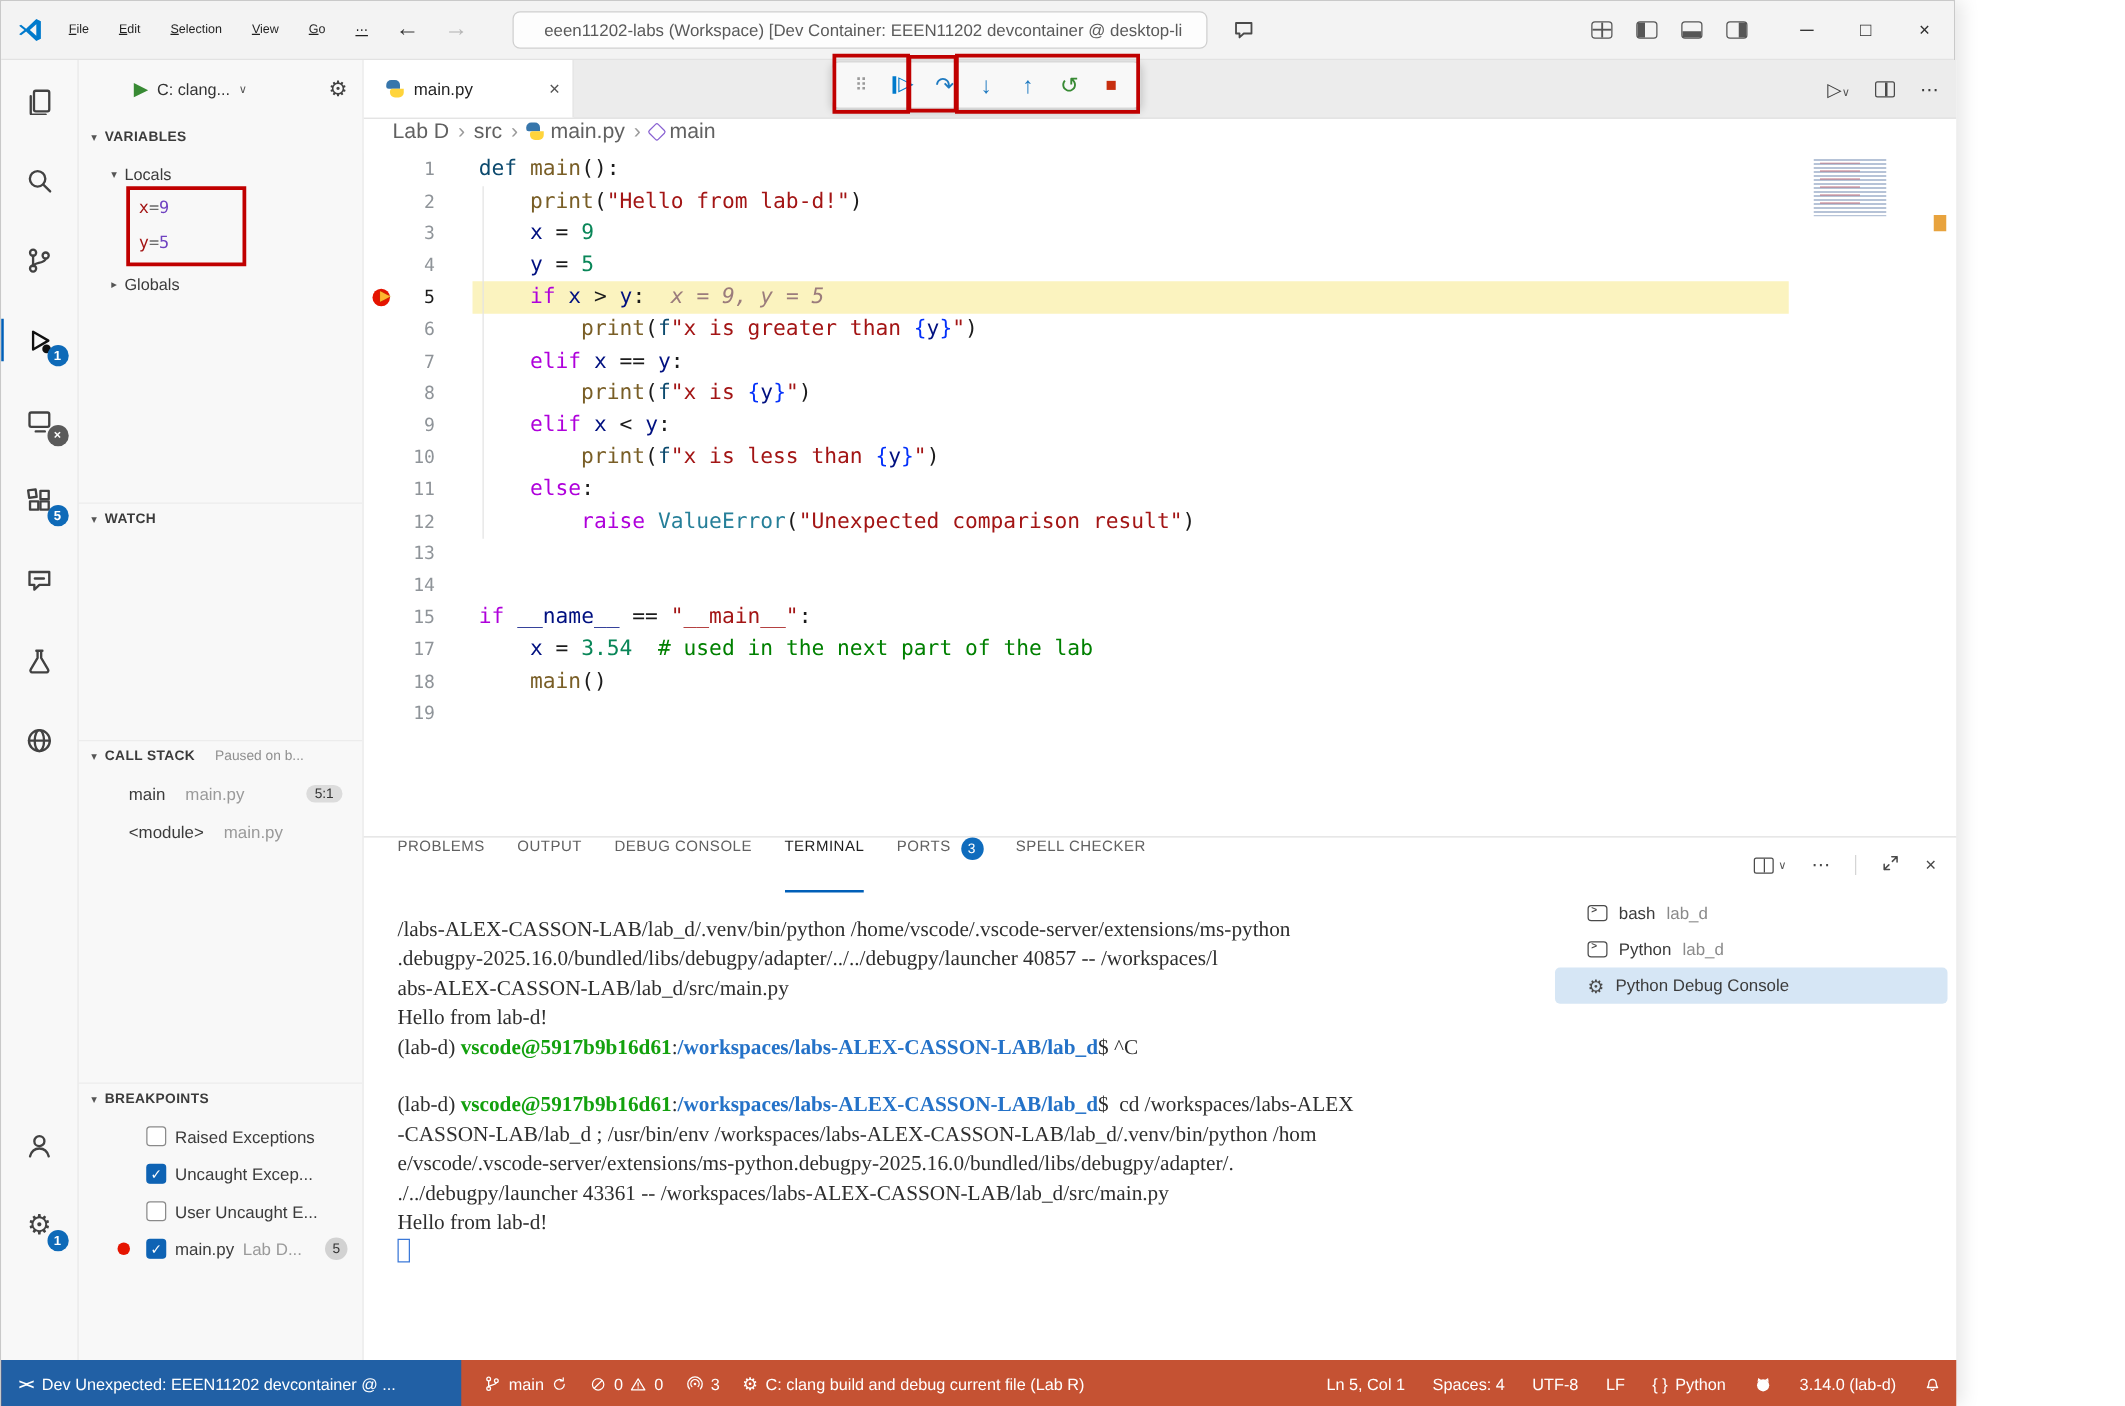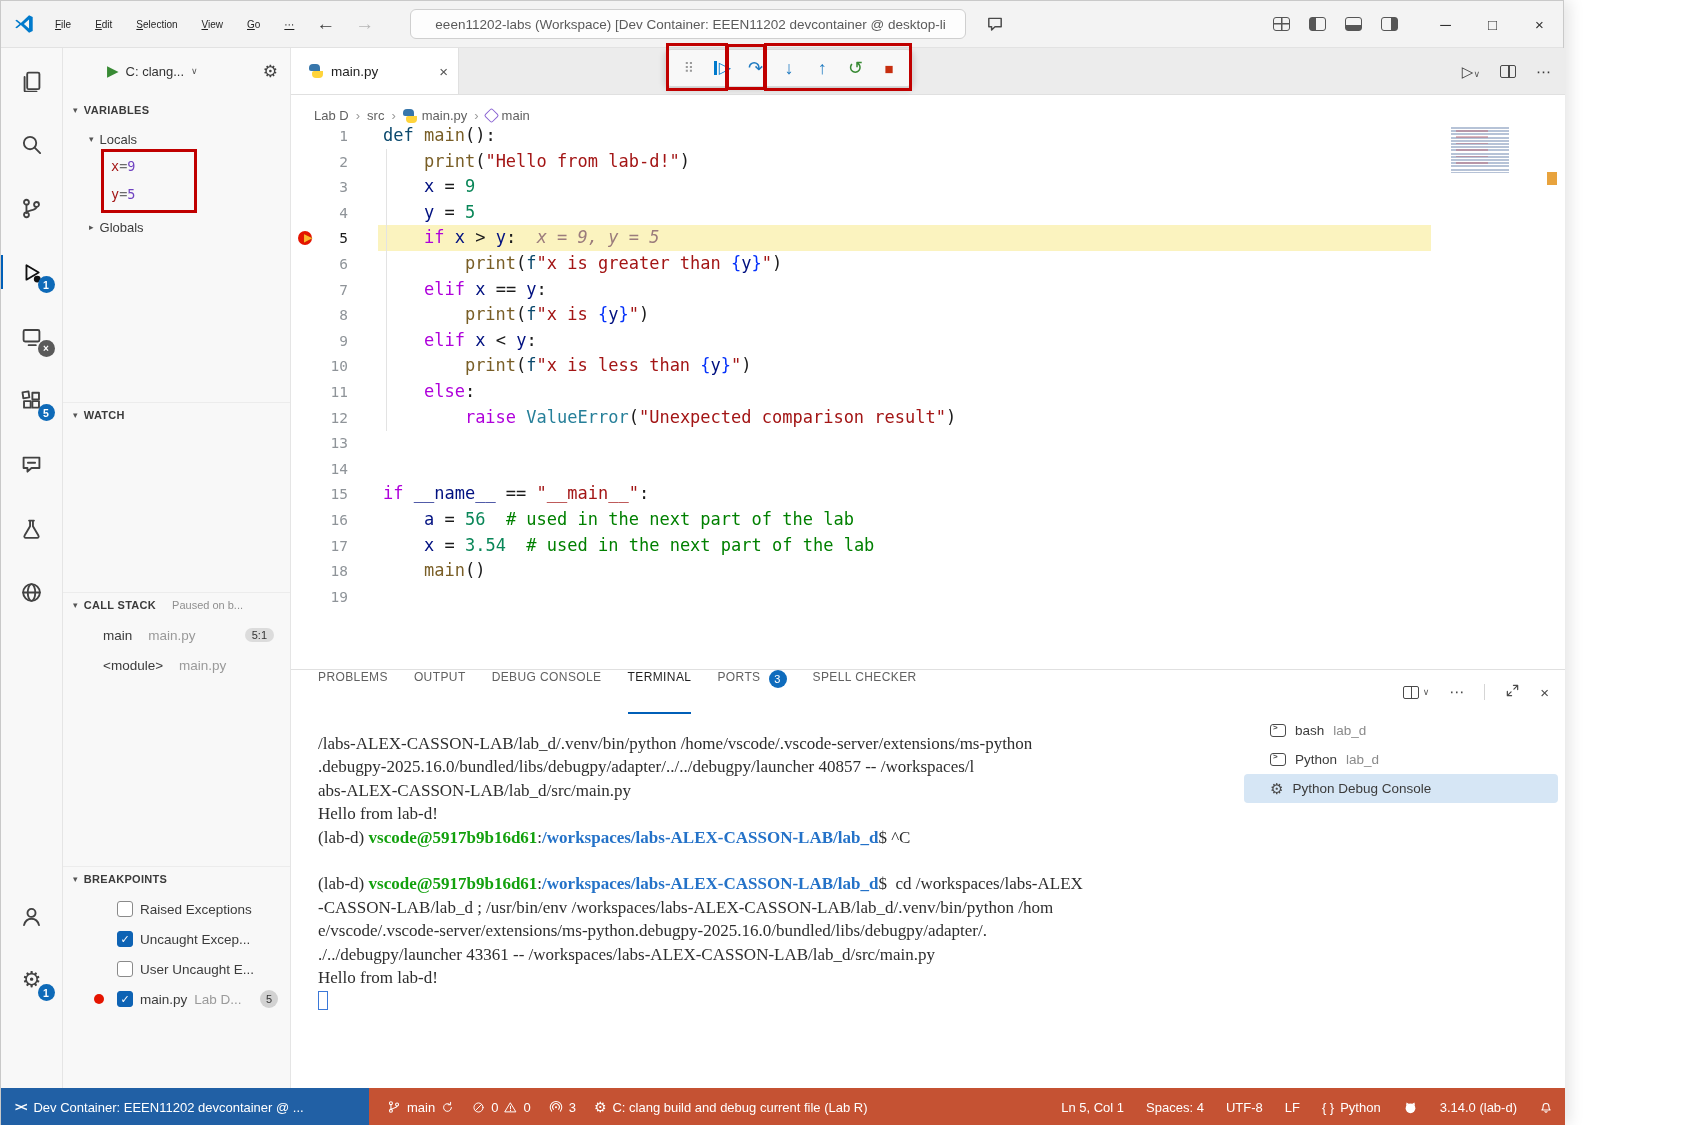--- a/index.html
+++ b/index.html
@@ -86,21 +86,21 @@
   .tab{width:168px;background:#fff;display:flex;align-items:center;gap:8px;padding:0 10px 0 18px;
     font-size:13.5px;color:#1f1f1f;border-right:1px solid #E0E0E0}
   .tab-close{margin-left:auto;color:#555;font-size:15px}
   .py-ico{width:14px;height:14px;position:relative;display:inline-block;flex:0 0 14px}
   .py-ico::before{content:"";position:absolute;left:0;top:0;width:11px;height:7px;background:#3776AB;border-radius:4px 4px 0 2px}
   .py-ico::after{content:"";position:absol;}
   .py-ico::after{content:"";position:absolute;left:3px;bottom:0;width:11px;height:7px;background:#FFD43B;border-radius:2px 0 4px 4px}
   .ed-actions{position:absolute;right:14px;top:0;height:47px;display:flex;align-items:center;gap:20px;color:#3b3b3b;font-size:15px}
   .ico-split{width:16px;height:13px;border:1.5px solid #4a4a4a;border-radius:2px;position:relative;display:inline-block}
   .ico-split::before{content:"";position:absolute;left:50%;top:0;bottom:0;width:1.5px;background:#4a4a4a}
-  .breadcrumbs{height:28px;display:flex;align-items:flex-end;gap:7px;padding-left:23px;font-size:13px;color:#616161;background:#fff}
+  .breadcrumbs{height:28px;display:flex;align-items:flex-start;gap:7px;padding-left:23px;font-size:17px;color:#616161;background:#fff}
   .bc-item{display:flex;align-items:center;gap:5px}
   .bc-sep{color:#9a9a9a}
   .m-ico{width:11px;height:11px;border:1.6px solid #8A63D2;transform:rotate(45deg);display:inline-block;border-radius:2px}
   .code{position:absolute;left:0;right:0;top:75px;bottom:0;font-family:"DejaVu Sans Mono",monospace;
     font-size:17px;line-height:25.6px;overflow:hidden}
   .line{display:flex;height:25.6px}
   .gutter{flex:0 0 57px;position:relative;text-align:right}
   .lnum{display:inline-block;width:57px;color:#8F9499;font-size:14.5px;line-height:25.6px}
   .line.current .lnum{color:#1b1b1b}
   .ltext{flex:1;margin-left:30px;margin-right:134px;padding-left:5px;white-space:pre}
@@ -466,24 +466,20 @@
           </div>
           <div class="line">
             <div class="gutter"><span class="lnum">14</span></div>
             <div class="ltext"></div>
           </div>
           <div class="line">
             <div class="gutter"><span class="lnum">15</span></div>
             <div class="ltext"><span class="tk-kw">if</span><span class="tk-pln"> </span><span class="tk-var">__name__</span><span class="tk-pln"> == </span><span class="tk-str">"__main__"</span><span class="tk-pln">:</span></div>
           </div>
           <div class="line">
-            <div class="gutter"><span class="lnum">16</span></div>
-            <div class="ltext"><span class="tk-pln">    </span><span class="tk-var">a</span><span class="tk-pln"> = </span><span class="tk-num">56</span><span class="tk-pln">  </span><span class="tk-cmt"># used in the next part of the lab</span></div>
-          </div>
-          <div class="line">
             <div class="gutter"><span class="lnum">17</span></div>
             <div class="ltext"><span class="tk-pln">    </span><span class="tk-var">x</span><span class="tk-pln"> = </span><span class="tk-num">3.54</span><span class="tk-pln">  </span><span class="tk-cmt"># used in the next part of the lab</span></div>
           </div>
           <div class="line">
             <div class="gutter"><span class="lnum">18</span></div>
             <div class="ltext"><span class="tk-pln">    </span><span class="tk-fn">main</span><span class="tk-pln">()</span></div>
           </div>
           <div class="line">
             <div class="gutter"><span class="lnum">19</span></div>
             <div class="ltext"></div>
@@ -575,21 +571,21 @@
         <div class="tl-row sel">
           <span class="tl-gear">⚙</span>
           <span class="tl-label">Python Debug Console</span>
         </div>
       </div>
   </div>
 
   <div class="statusbar">
     <div class="remote-seg">
       <span class="remote-ico">&gt;&lt;</span>
-      <span>Dev Container: EEEN11202 devcontainer @ ...</span>
+      <span>Dev Unexpected: EEEN11202 devcontainer @ ...</span>
     </div>
     <div class="sb-item">
       <svg class="sicon" width="14" height="14" viewBox="0 0 16 16">
           <circle cx="4.5" cy="3.6" r="1.7"></circle>
           <circle cx="4.5" cy="12.4" r="1.7"></circle>
           <circle cx="11.5" cy="5.2" r="1.7"></circle>
           <path d="M4.5 5.3v5.4M11.5 6.9c0 2.6-7 2.2-7 4.2"></path>
         </svg>
       <span>main</span>
       <svg class="sicon" width="13" height="13" viewBox="0 0 16 16">

